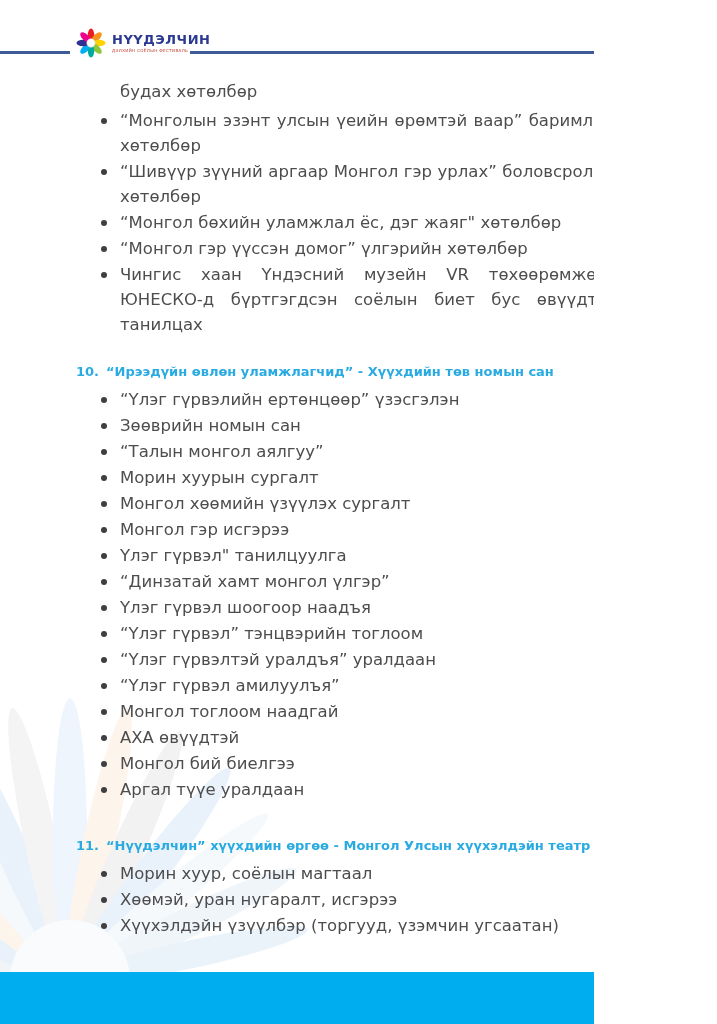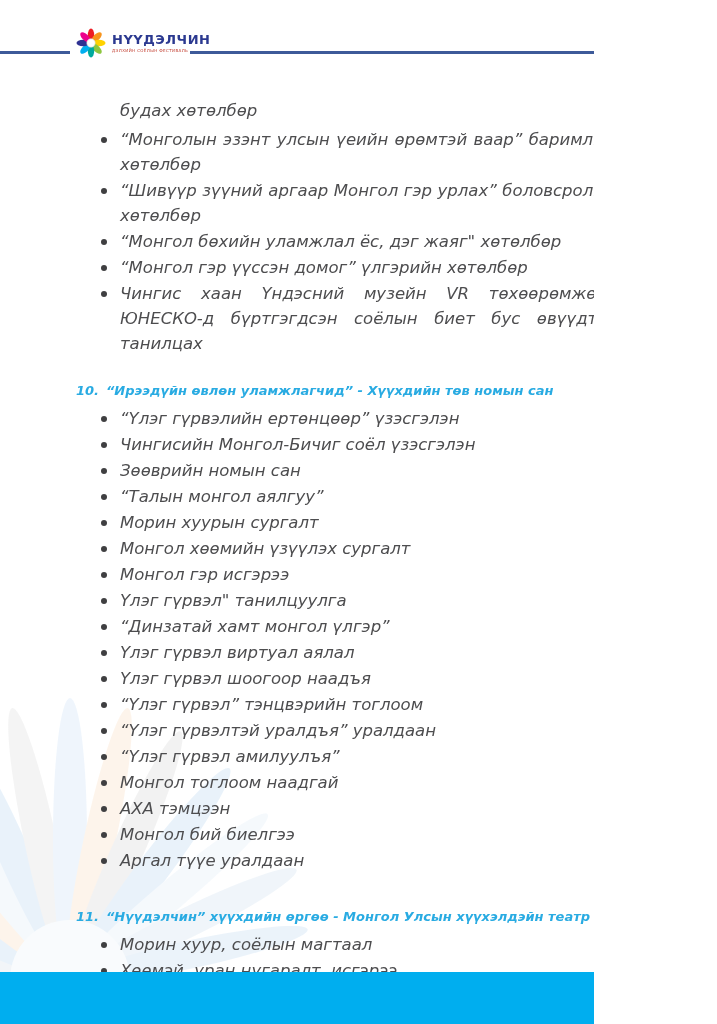--- a/index.html
+++ b/index.html
@@ -23,23 +23,23 @@
   .brand-tagline{font-size:4px;letter-spacing:.4px;color:#C0392B;margin-top:2px;}
 
   
   .watermark{position:absolute;left:-50px;top:660px;width:420px;height:330px;z-index:0;pointer-events:none;}
 
   
   .footer-bar{position:absolute;left:0;bottom:0;width:100%;height:52px;background:var(--footer,#00AEEF);z-index:2;}
 
   
   .content{
-    position:absolute;top:98px;left:0;width:717px;box-sizing:border-box;
+    position:absolute;top:79px;left:0;width:717px;box-sizing:border-box;
     padding:0 100px 0 120px;z-index:1;
-    font-size:16.5px;line-height:25px;font-style:italic;
+    font-size:16.5px;line-height:25px;
   }
   .lead-line{margin:0 0 1px;}
   .section{margin:0;}
   .section:nth-of-type(2){margin-top:22px;}
   .section:nth-of-type(3){margin-top:31px;}
   .section-heading{
     display:flex;margin-left:-44px;margin-bottom:3px;
     color:var(--accent,#29ABE2);font-weight:700;font-size:13px;line-height:25px;
   }
   .section-number{flex:0 0 30px;}
@@ -160,35 +160,33 @@
   </section>
 
   <section class="section">
 
     <div class="section-heading">
       <span class="section-number">10.</span>
       <span class="section-title">“Ирээдүйн өвлөн уламжлагчид” - Хүүхдийн төв номын сан</span>
     </div>
     <ul class="items">
           <li class="item">“Үлэг гүрвэлийн ертөнцөөр” үзэсгэлэн</li>
-          <li class="item">Чингисийн Монгол-Бичиг соёл үзэсгэлэн</li>
           <li class="item">Зөөврийн номын сан</li>
           <li class="item">“Талын монгол аялгуу”</li>
           <li class="item">Морин хуурын сургалт</li>
           <li class="item">Монгол хөөмийн үзүүлэх сургалт</li>
           <li class="item">Монгол гэр исгэрээ</li>
           <li class="item">Үлэг гүрвэл" танилцуулга</li>
           <li class="item">“Динзатай хамт монгол үлгэр”</li>
-          <li class="item">Үлэг гүрвэл виртуал аялал</li>
           <li class="item">Үлэг гүрвэл шоогоор наадъя</li>
           <li class="item">“Үлэг гүрвэл” тэнцвэрийн тоглоом</li>
           <li class="item">“Үлэг гүрвэлтэй уралдъя” уралдаан</li>
           <li class="item">“Үлэг гүрвэл амилуулъя”</li>
           <li class="item">Монгол тоглоом наадгай</li>
-          <li class="item">АХА тэмцээн</li>
+          <li class="item">АХА өвүүдтэй</li>
           <li class="item">Монгол бий биелгээ</li>
           <li class="item">Аргал түүе уралдаан</li>
         </ul>
   </section>
 
   <section class="section">
 
     <div class="section-heading">
       <span class="section-number">11.</span>
       <span class="section-title">“Нүүдэлчин” хүүхдийн өргөө - Монгол Улсын хүүхэлдэйн театр</span>

